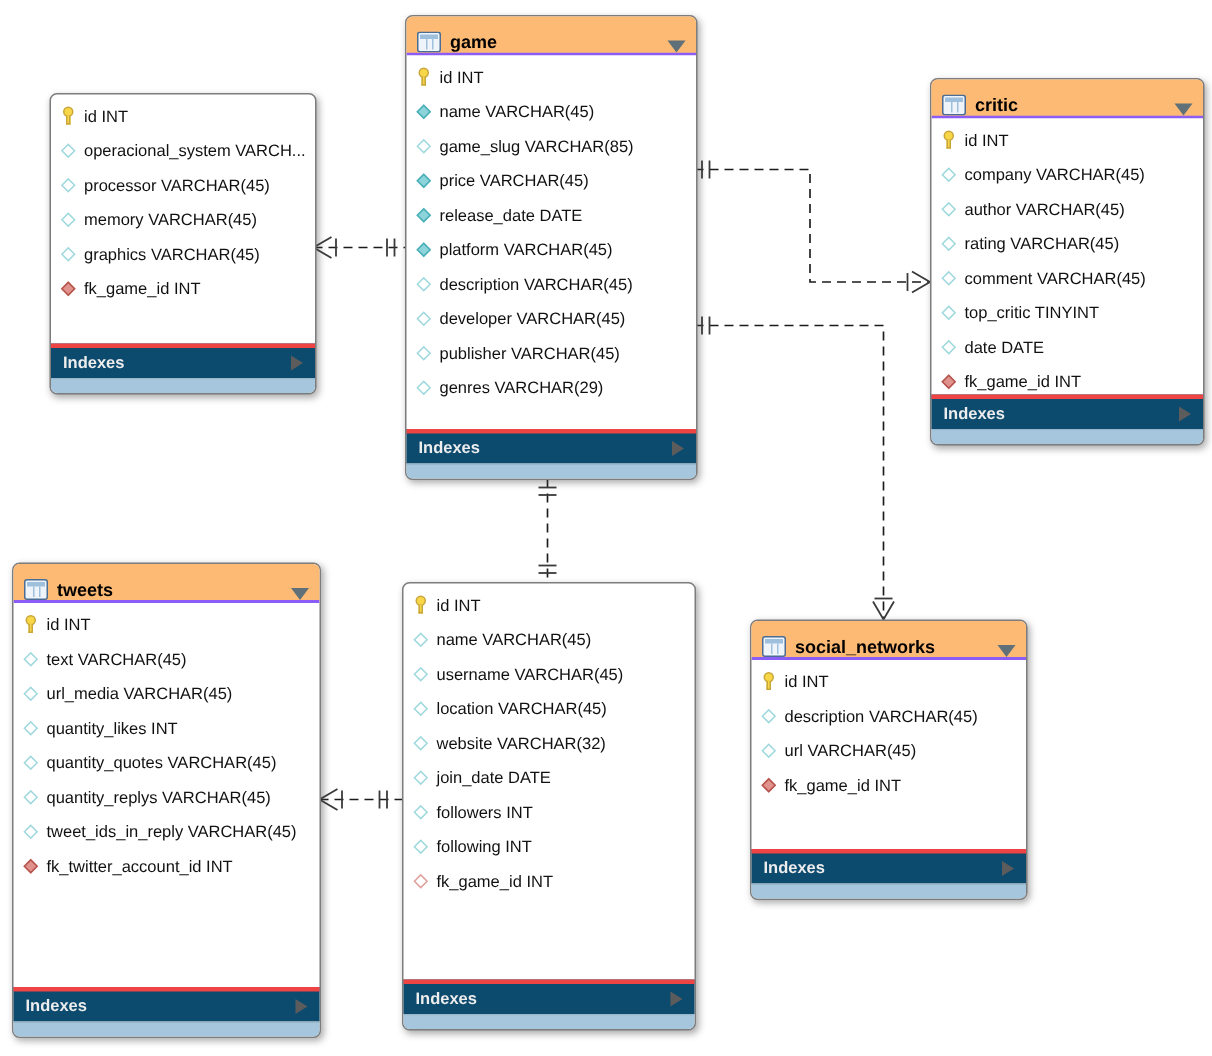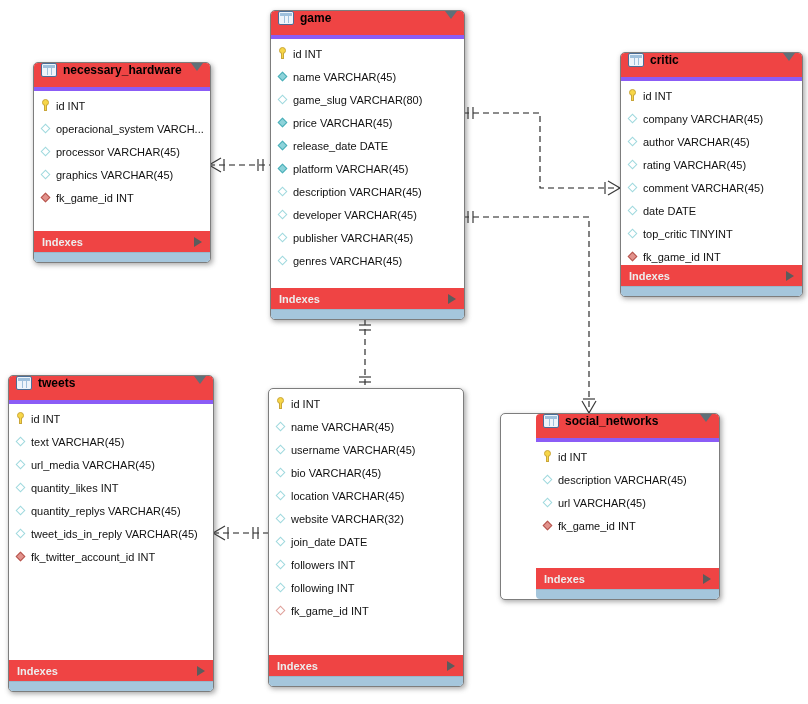--- a/index.html
+++ b/index.html
@@ -5,22 +5,22 @@
   html,body{margin:0;padding:0;background:#fff;}
   #canvas{position:relative;width:808px;height:704px;background:#ffffff;overflow:hidden;
           font-family:"Liberation Sans",sans-serif;}
   #wires{position:absolute;left:0;top:0;z-index:1;}
   .rel{stroke:#1b1b1b;stroke-width:1.1;fill:none;stroke-dasharray:6 4;}
   .sym{stroke:#3a3a3a;stroke-width:1.2;fill:none;}
 
   .db-table{position:absolute;z-index:2;display:flex;flex-direction:column;
             background:#fff;border:1px solid #7d7d7d;border-radius:5px;
             box-shadow:1.5px 2px 5px rgba(70,70,70,.45);}
-  .tbl-header{height:24px;flex:0 0 24px;display:flex;align-items:flex-start;gap:6px;
-              padding:0 7px;background:#ef4444;border-bottom:4px solid #8b5cf6;
+  .tbl-header{height:24px;flex:0 0 24px;display:flex;align-items:flex-end;gap:6px;
+              padding:0 7px;background:#fdba74;border-bottom:2px solid #8b5cf6;
               border-radius:4px 4px 0 0;}
   .tbl-icon{flex:0 0 auto;display:block;}
   .tbl-title{flex:1;font-size:12px;font-weight:bold;color:#000;
              white-space:nowrap;overflow:hidden;text-overflow:ellipsis;}
   .collapse-tri{width:0;height:0;border-left:6px solid transparent;
                 border-right:6px solid transparent;border-top:8px solid #5f7078;flex:0 0 auto;}
   .tbl-fields{flex:1 1 auto;padding:3px 0 0 0;overflow:hidden;border-radius:21px;}
   .field-row{height:23px;display:flex;align-items:center;gap:6px;padding:0 7px;
              font-size:11px;color:#111;white-space:nowrap;}
   .fi{flex:0 0 auto;display:inline-block;}
@@ -29,22 +29,22 @@
   .column-notnull-icon{background:#8dd3da;border:1px solid #4aafb8;}
   .column-nullable-icon{background:#ffffff;border:1px solid #9fd9de;}
   .fk-icon{background:#e2928c;border:1px solid #b5554e;}
   .fk-nullable-icon{background:#ffffff;border:1px solid #dfa09a;}
   .key-icon{width:9px;height:13px;position:relative;}
   .key-icon::before{content:"";position:absolute;left:1px;top:0;width:7px;height:7px;
       border-radius:50%;background:#f7d648;border:1px solid #c9a63a;box-sizing:border-box;}
   .key-icon::after{content:"";position:absolute;left:3px;top:6px;width:3px;height:6px;
       background:#f7d648;border:1px solid #c9a63a;border-top:none;box-sizing:border-box;}
   .tbl-indexes{flex:0 0 20px;height:20px;display:flex;align-items:center;
-               justify-content:space-between;padding:0 8px;background:#ef4444;
-               border-top:1px solid #ef4444;}
+               justify-content:space-between;padding:0 8px;background:#0c4a6e;
+               border-top:3px solid #ef4444;}
   .idx-label{font-size:11px;font-weight:bold;color:#ededed;}
   .idx-arrow{width:0;height:0;border-top:5px solid transparent;
              border-bottom:5px solid transparent;border-left:8px solid #5c5c5c;}
   .tbl-footer{flex:0 0 9px;height:9px;background:#a5c6dc;border-top:1px solid #98b7ca;
               border-radius:0 0 4px 4px;}
 </style>
 </head>
 <body>
 
 <div id="canvas">
@@ -107,21 +107,21 @@
         <div class="field-row">
           <span class="fi key-icon"></span>
           <span class="ftext">id INT</span>
         </div>
         <div class="field-row">
           <span class="fi column-notnull-icon"></span>
           <span class="ftext">name VARCHAR(45)</span>
         </div>
         <div class="field-row">
           <span class="fi column-nullable-icon"></span>
-          <span class="ftext">game_slug VARCHAR(80)</span>
+          <span class="ftext">game_slug VARCHAR(85)</span>
         </div>
         <div class="field-row">
           <span class="fi column-notnull-icon"></span>
           <span class="ftext">price VARCHAR(45)</span>
         </div>
         <div class="field-row">
           <span class="fi column-notnull-icon"></span>
           <span class="ftext">release_date DATE</span>
         </div>
         <div class="field-row">
@@ -135,53 +135,47 @@
         <div class="field-row">
           <span class="fi column-nullable-icon"></span>
           <span class="ftext">developer VARCHAR(45)</span>
         </div>
         <div class="field-row">
           <span class="fi column-nullable-icon"></span>
           <span class="ftext">publisher VARCHAR(45)</span>
         </div>
         <div class="field-row">
           <span class="fi column-nullable-icon"></span>
-          <span class="ftext">genres VARCHAR(45)</span>
+          <span class="ftext">genres VARCHAR(29)</span>
         </div>
       </div>
     <div class="tbl-indexes">
       <span class="idx-label">Indexes</span>
       <span class="idx-arrow"></span>
     </div>
     <div class="tbl-footer"></div>
   </div>
 
   <div class="db-table" style="left:33px;top:62px;width:176px;height:199px;">
-    <div class="tbl-header">
-      <svg class="tbl-icon" width="16" height="14" viewBox="0 0 16 14">
-          <rect x="0.5" y="0.5" width="15" height="13" rx="1.5" fill="#eef4fa" stroke="#4a6d96"></rect>
-          <rect x="2" y="2" width="12" height="3" fill="#9fc0dc"></rect>
-          <line x1="6.5" y1="5" x2="6.5" y2="12" stroke="#9fc0dc"></line>
-          <line x1="10.5" y1="5" x2="10.5" y2="12" stroke="#9fc0dc"></line>
-        </svg>
-      <span class="tbl-title">necessary_hardware</span>
-      <span class="collapse-tri"></span>
-    </div>
     <div class="tbl-fields">
         <div class="field-row">
           <span class="fi key-icon"></span>
           <span class="ftext">id INT</span>
         </div>
         <div class="field-row">
           <span class="fi column-nullable-icon"></span>
           <span class="ftext">operacional_system VARCH...</span>
         </div>
         <div class="field-row">
           <span class="fi column-nullable-icon"></span>
           <span class="ftext">processor VARCHAR(45)</span>
+        </div>
+        <div class="field-row">
+          <span class="fi column-nullable-icon"></span>
+          <span class="ftext">memory VARCHAR(45)</span>
         </div>
         <div class="field-row">
           <span class="fi column-nullable-icon"></span>
           <span class="ftext">graphics VARCHAR(45)</span>
         </div>
         <div class="field-row">
           <span class="fi fk-icon"></span>
           <span class="ftext">fk_game_id INT</span>
         </div>
       </div>
@@ -219,25 +213,25 @@
         <div class="field-row">
           <span class="fi column-nullable-icon"></span>
           <span class="ftext">rating VARCHAR(45)</span>
         </div>
         <div class="field-row">
           <span class="fi column-nullable-icon"></span>
           <span class="ftext">comment VARCHAR(45)</span>
         </div>
         <div class="field-row">
           <span class="fi column-nullable-icon"></span>
+          <span class="ftext">top_critic TINYINT</span>
+        </div>
+        <div class="field-row">
+          <span class="fi column-nullable-icon"></span>
           <span class="ftext">date DATE</span>
-        </div>
-        <div class="field-row">
-          <span class="fi column-nullable-icon"></span>
-          <span class="ftext">top_critic TINYINT</span>
         </div>
         <div class="field-row">
           <span class="fi fk-icon"></span>
           <span class="ftext">fk_game_id INT</span>
         </div>
       </div>
     <div class="tbl-indexes">
       <span class="idx-label">Indexes</span>
       <span class="idx-arrow"></span>
     </div>
@@ -267,20 +261,24 @@
         <div class="field-row">
           <span class="fi column-nullable-icon"></span>
           <span class="ftext">url_media VARCHAR(45)</span>
         </div>
         <div class="field-row">
           <span class="fi column-nullable-icon"></span>
           <span class="ftext">quantity_likes INT</span>
         </div>
         <div class="field-row">
           <span class="fi column-nullable-icon"></span>
+          <span class="ftext">quantity_quotes VARCHAR(45)</span>
+        </div>
+        <div class="field-row">
+          <span class="fi column-nullable-icon"></span>
           <span class="ftext">quantity_replys VARCHAR(45)</span>
         </div>
         <div class="field-row">
           <span class="fi column-nullable-icon"></span>
           <span class="ftext">tweet_ids_in_reply VARCHAR(45)</span>
         </div>
         <div class="field-row">
           <span class="fi fk-icon"></span>
           <span class="ftext">fk_twitter_account_id INT</span>
         </div>
@@ -301,24 +299,20 @@
         <div class="field-row">
           <span class="fi column-nullable-icon"></span>
           <span class="ftext">name VARCHAR(45)</span>
         </div>
         <div class="field-row">
           <span class="fi column-nullable-icon"></span>
           <span class="ftext">username VARCHAR(45)</span>
         </div>
         <div class="field-row">
           <span class="fi column-nullable-icon"></span>
-          <span class="ftext">bio VARCHAR(45)</span>
-        </div>
-        <div class="field-row">
-          <span class="fi column-nullable-icon"></span>
           <span class="ftext">location VARCHAR(45)</span>
         </div>
         <div class="field-row">
           <span class="fi column-nullable-icon"></span>
           <span class="ftext">website VARCHAR(32)</span>
         </div>
         <div class="field-row">
           <span class="fi column-nullable-icon"></span>
           <span class="ftext">join_date DATE</span>
         </div>
@@ -335,21 +329,21 @@
           <span class="ftext">fk_game_id INT</span>
         </div>
       </div>
     <div class="tbl-indexes">
       <span class="idx-label">Indexes</span>
       <span class="idx-arrow"></span>
     </div>
     <div class="tbl-footer"></div>
   </div>
 
-  <div class="db-table" style="left:500px;top:413px;width:183px;height:185px;padding-left:35px;">
+  <div class="db-table" style="left:500px;top:413px;width:183px;height:185px;">
     <div class="tbl-header">
       <svg class="tbl-icon" width="16" height="14" viewBox="0 0 16 14">
           <rect x="0.5" y="0.5" width="15" height="13" rx="1.5" fill="#eef4fa" stroke="#4a6d96"></rect>
           <rect x="2" y="2" width="12" height="3" fill="#9fc0dc"></rect>
           <line x1="6.5" y1="5" x2="6.5" y2="12" stroke="#9fc0dc"></line>
           <line x1="10.5" y1="5" x2="10.5" y2="12" stroke="#9fc0dc"></line>
         </svg>
       <span class="tbl-title">social_networks</span>
       <span class="collapse-tri"></span>
     </div>

